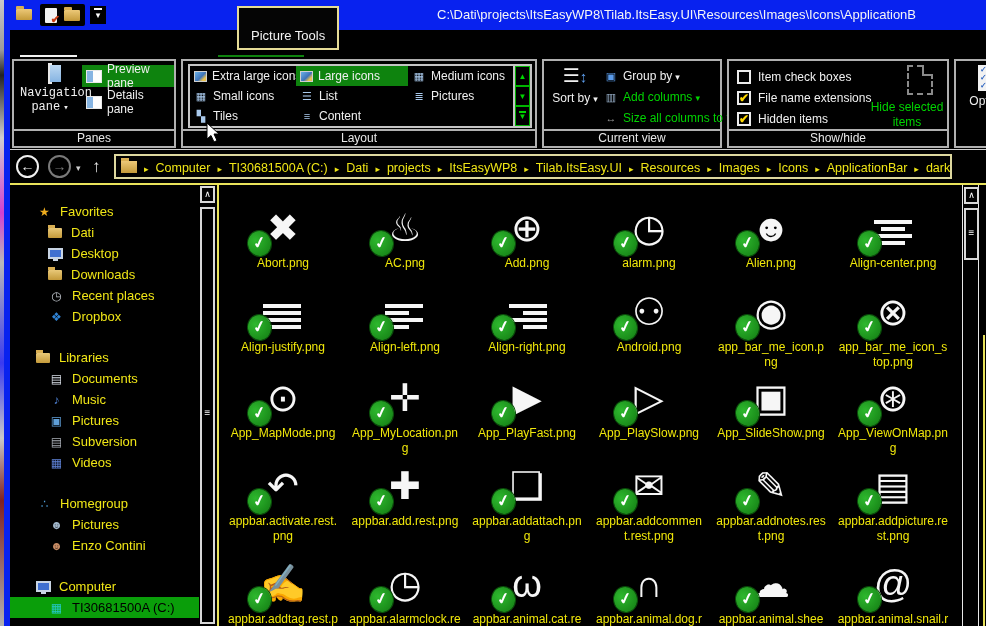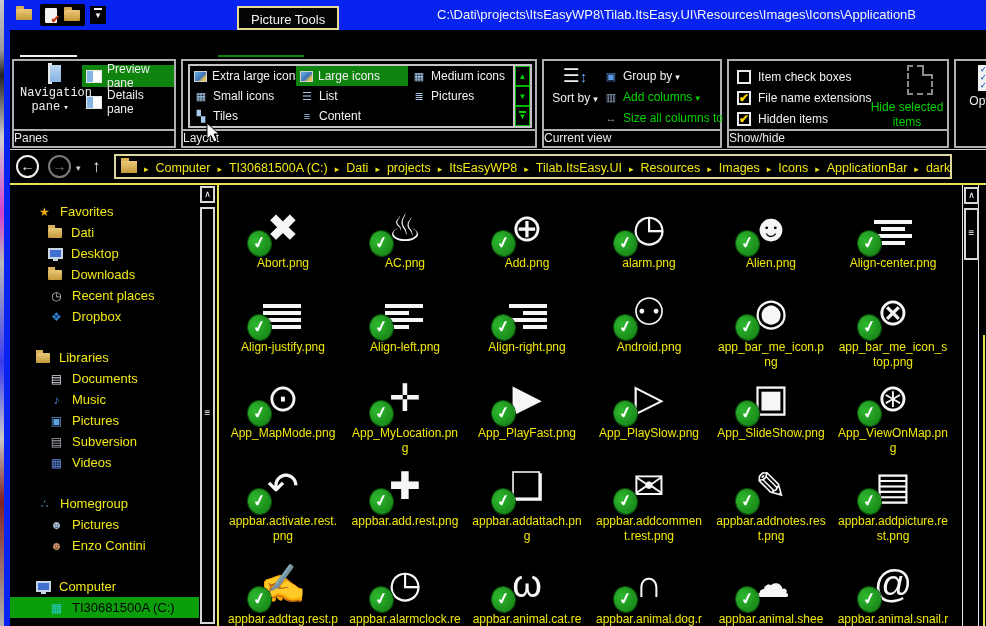--- a/index.html
+++ b/index.html
@@ -21,36 +21,36 @@
     background:#d8ae52; border-radius:1px 1px 0 0; }
   #app-icon { position:absolute; left:6px; top:9px; }
   #qat { position:absolute; left:30px; top:4px; height:22px; background:#000; border-radius:2px;
     display:flex; align-items:center; padding:0 5px; gap:7px; }
   .qat-page { position:relative; width:12px; height:15px; background:#f2f2f2; border-radius:1px; }
   .qat-page::after { content:"✔"; position:absolute; right:-3px; bottom:-3px; color:#c83c14; font-size:11px; font-weight:bold; }
   #qat-drop { position:absolute; left:80px; top:6px; width:16px; height:18px; background:#000;
     color:#fff; font-size:9px; text-align:center; line-height:8px; padding-top:2px; }
   #qat-drop span { display:block; border-top:2px solid #fff; width:8px; margin:0 auto 1px auto; }
   #picture-tools-box { position:absolute; left:227px; top:6px; height:24px; background:#050505;
-    border:2px solid #e6dc96; color:#f2f2f2; font-size:13px; padding:4px 12px; }
+    border:2px solid #e6dc96; color:#f2f2f2; font-size:13px; padding:20px 12px; }
   #title-path { position:absolute; left:427px; top:7px; color:#f6f6f6; font-size:13px; white-space:nowrap; }
 
   
   #tabrow { position:absolute; left:0; top:30px; width:100%; height:27px; background:#000;
     border-bottom:1px solid #c8c8c8; display:flex; align-items:stretch;margin-top:25px; }
   .tab { color:#f2f2f2; font-size:13px; display:flex; align-items:center; padding:0 18px; cursor:default; }
   .tab.file { border:2px solid #f2f2f2; margin-left:10px; padding:0 16px; }
   .tab.active { background:#0e830e;padding-left:40px; }
 
   
   #ribbon { position:absolute; left:0; top:57px; width:100%; height:93px; background:#000;
     border-bottom:1px solid #cfcfcf; }
   .rgroup { position:absolute; top:2px; height:89px; border:2px solid #b0b0b0; background:#000; }
   .rgroup .glabel { position:absolute; left:0; bottom:0; width:100%; height:17px;
-    border-top:2px solid #b0b0b0; color:#e8e8e8; font-size:12px; line-height:15px; }
+    border-top:2px solid #b0b0b0; color:#e8e8e8; font-size:12px; text-align:center; line-height:15px; }
   .wtext { color:#f0f0f0; font-size:12px; }
   .gtext { color:#00d400; font-size:12px; }
   .caret::after { content:"▾"; font-size:9px; margin-left:3px; }
   .gcaret::after { content:"▾"; font-size:9px; margin-left:3px; color:#00d400; }
 
   
   #g-panes { left:2px; width:164px; }
   #navpane-btn { position:absolute; left:6px; top:4px; width:60px; height:62px; text-align:center; }
   .navpane-ic { position:relative; width:30px; height:24px; margin:0 auto; background:#fdfdfd; border:2px solid #e8e8e8; }
   .navpane-ic::before { content:""; position:absolute; left:0; top:0; width:11px; height:100%;

